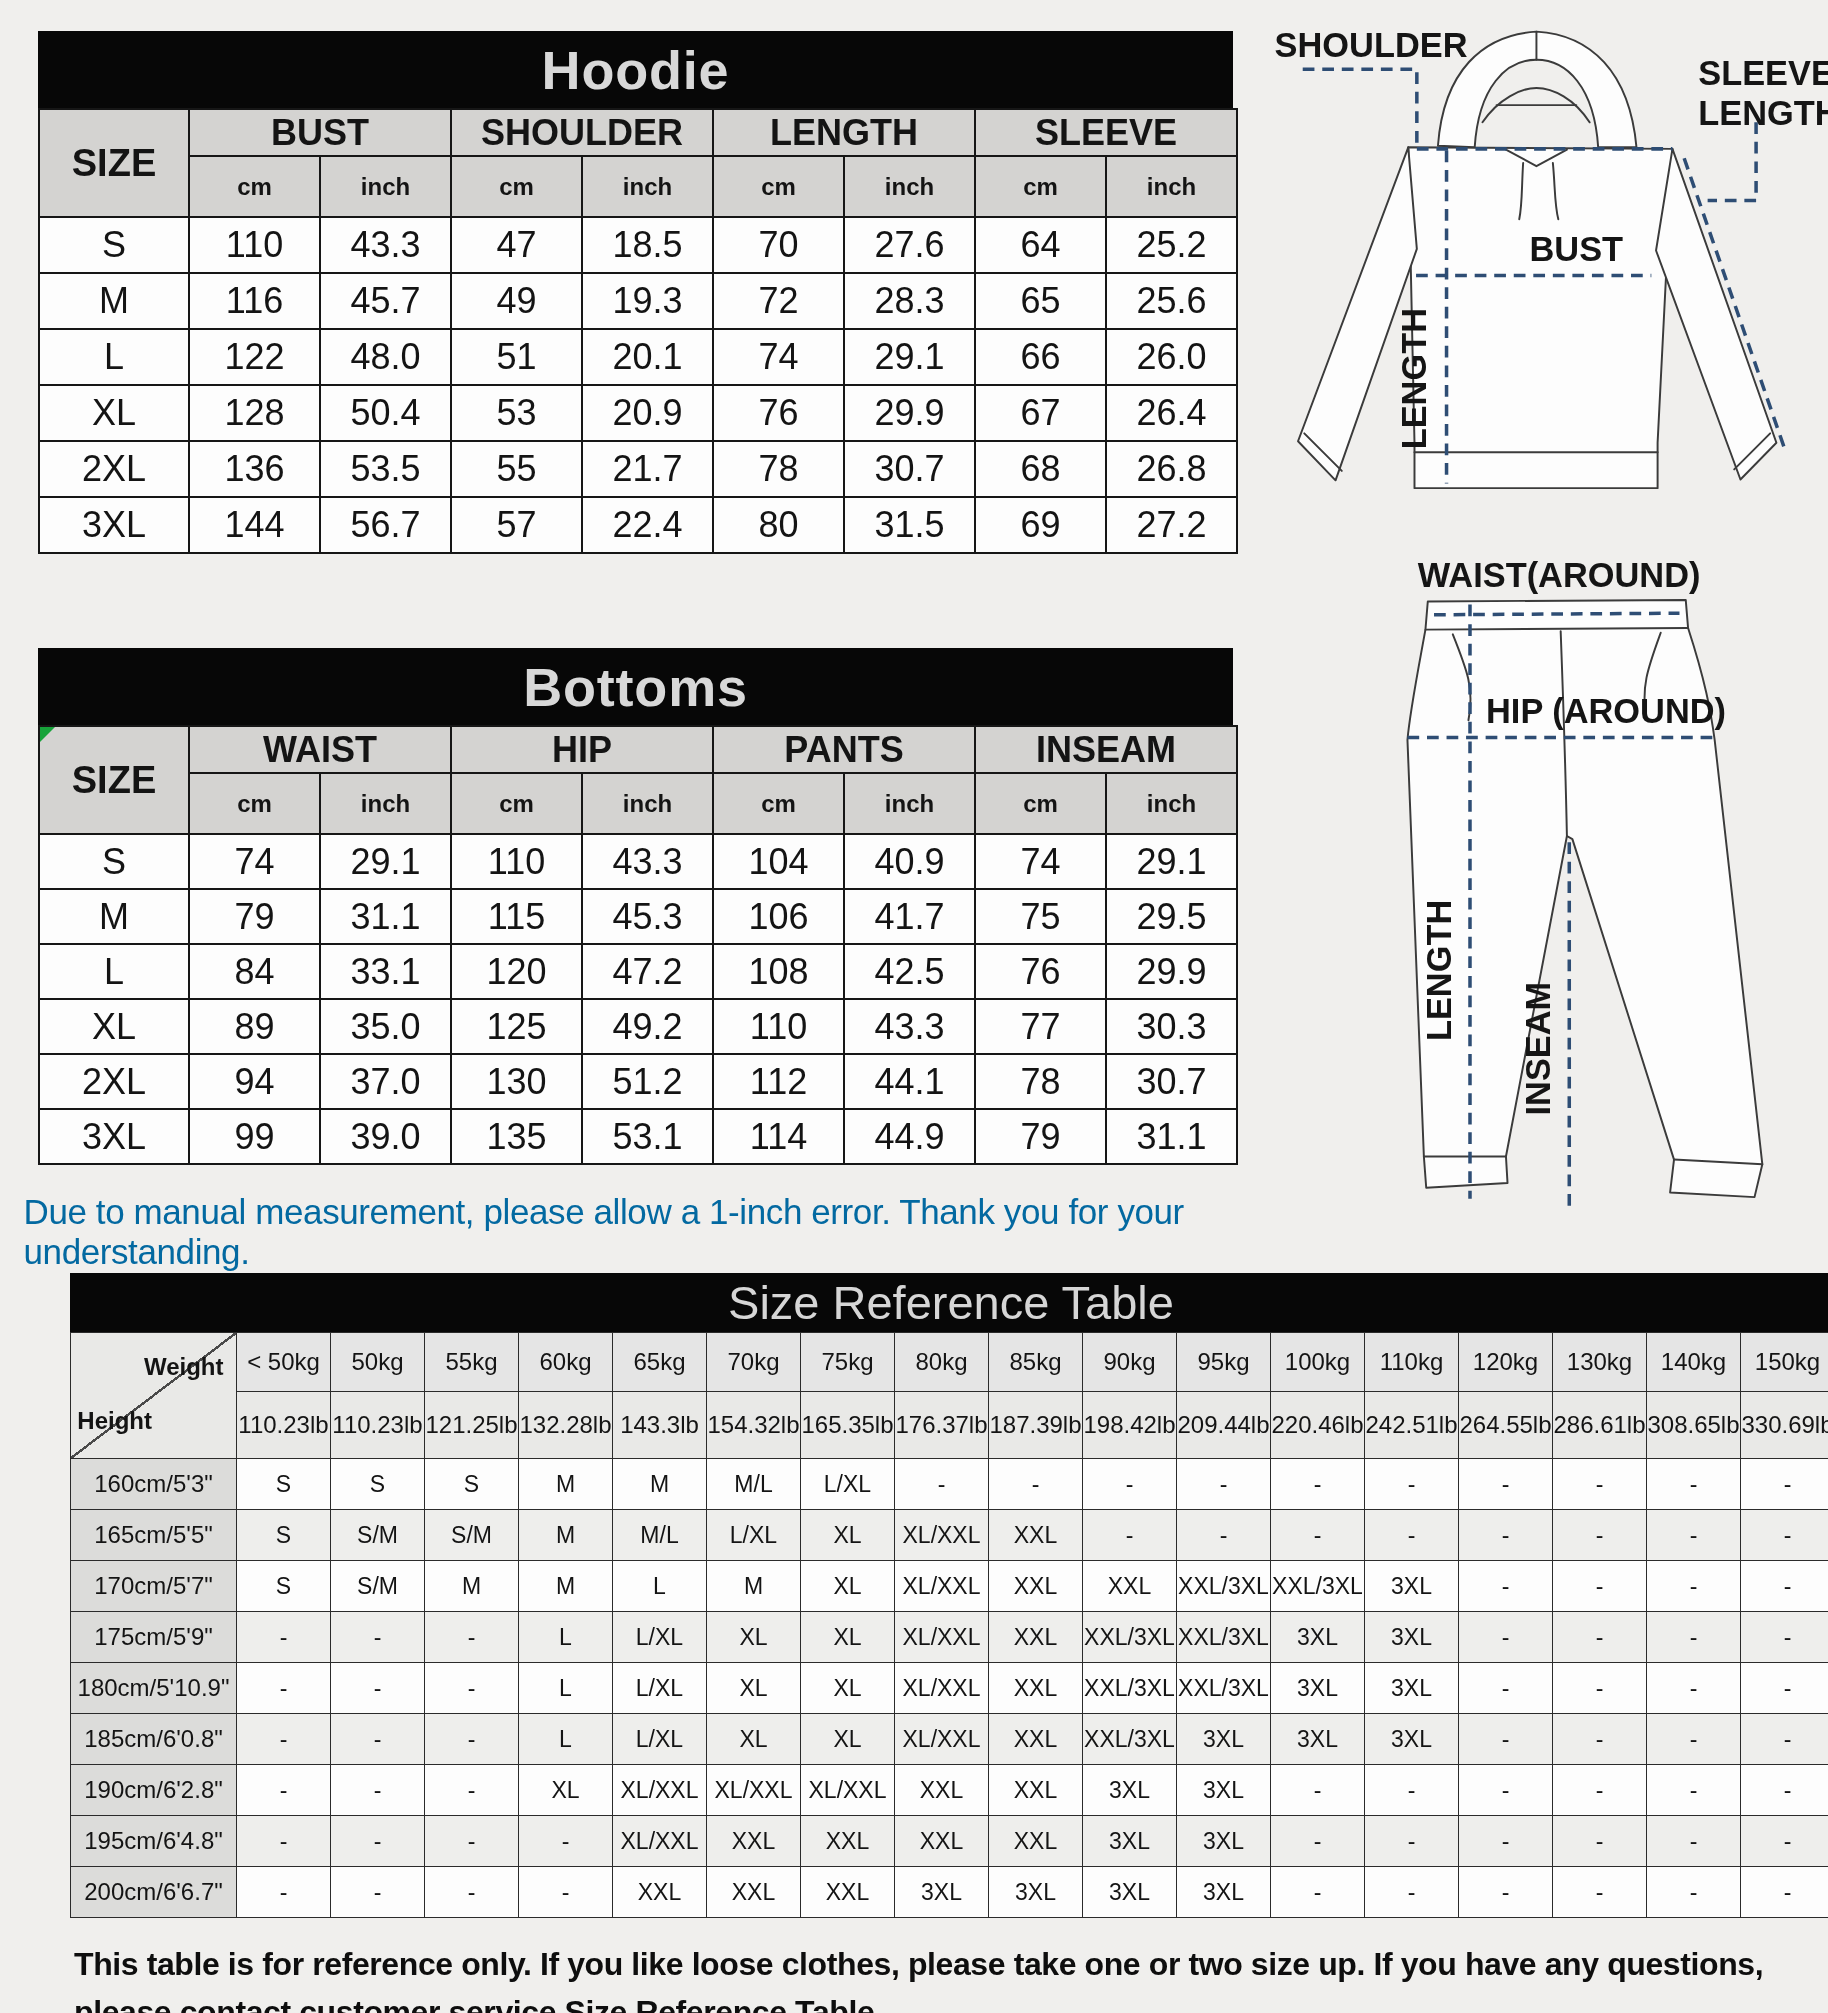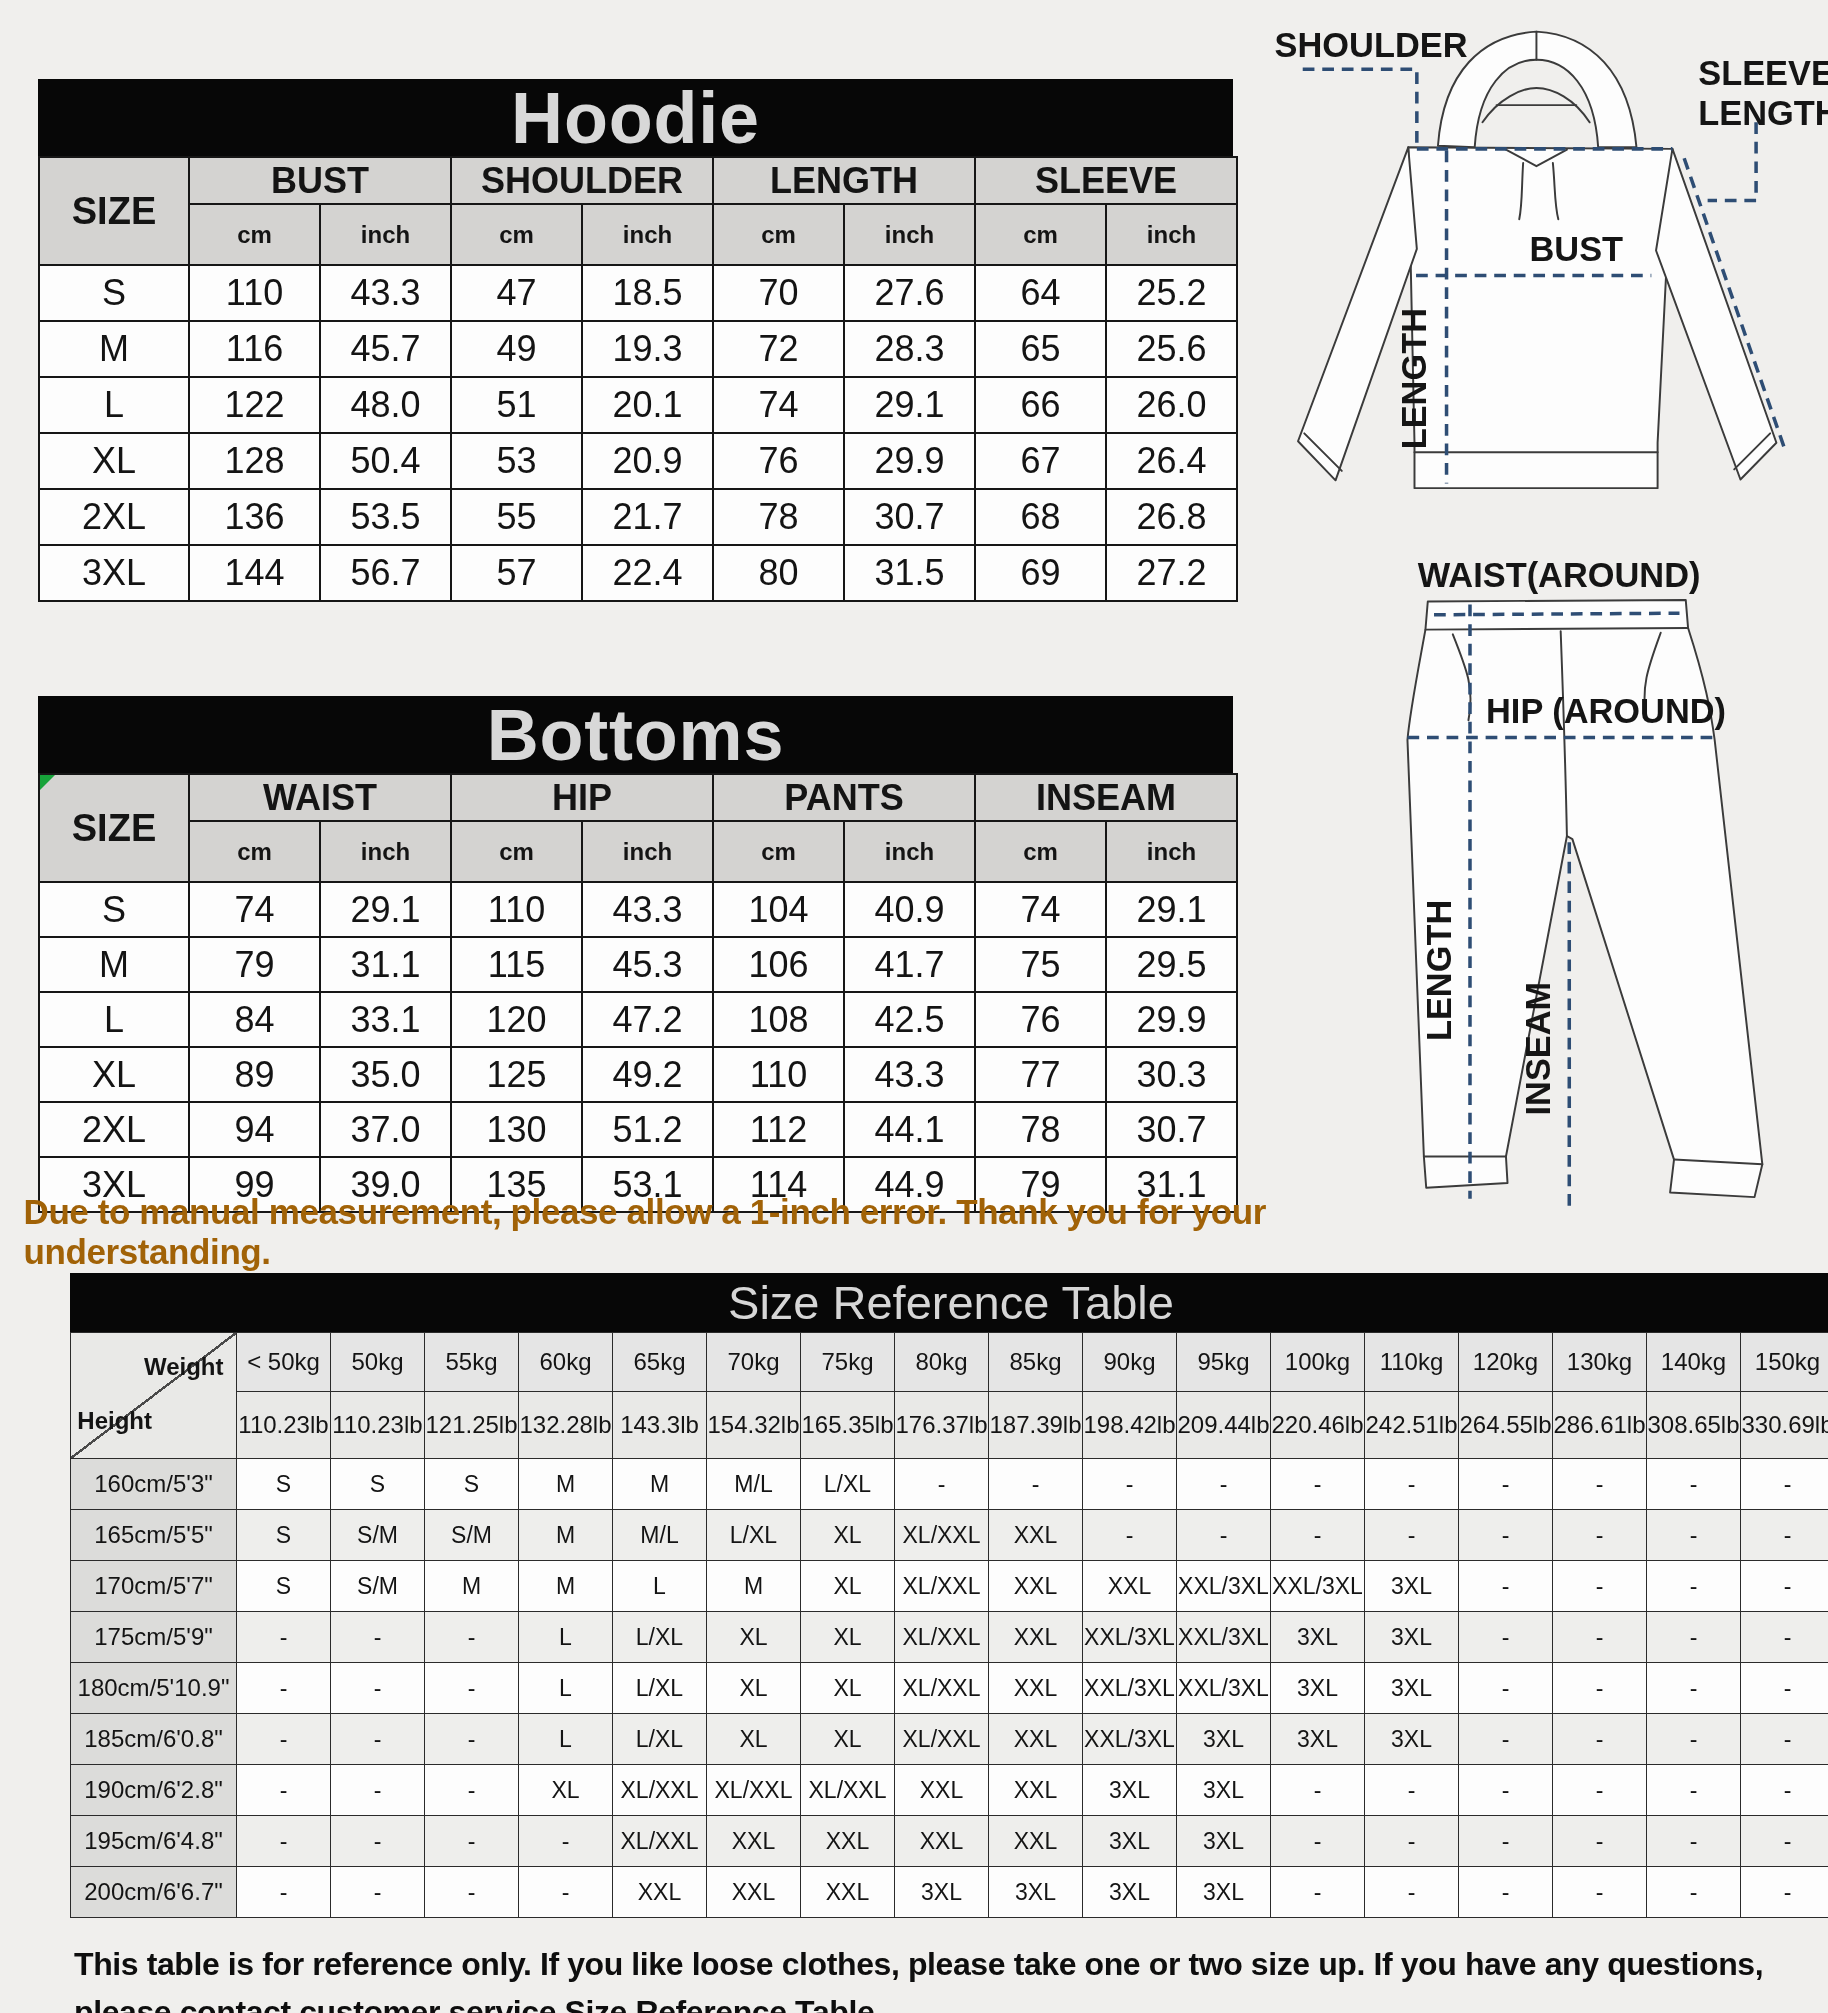--- a/index.html
+++ b/index.html
@@ -3,37 +3,37 @@
 <meta charset="utf-8">
 <style>
   html,body{margin:0;padding:0;background:#e8e7e5;}
   .page{position:relative;width:1829px;height:2013px;background:#f0efed;
         font-family:"Liberation Sans",sans-serif;color:#141414;overflow:hidden;}
 
   
   .spec-block{position:absolute;left:38px;width:1195px;}
   #hoodie-block{top:31px;}
   #bottoms-block{top:648px;}
-  .spec-title{height:77px;background:#070707;color:#d8d8d8;font-size:72px;font-weight:bold;
-              text-align:center;line-height:78px;letter-spacing:0.8px;margin-top:48px;}
+  .spec-title{height:77px;background:#070707;color:#d8d8d8;font-size:54px;font-weight:bold;
+              text-align:center;line-height:78px;letter-spacing:0.8px;}
   .spec-table{border-collapse:collapse;table-layout:fixed;width:1195px;background:#fdfdfd;}
   .spec-table th,.spec-table td{border:2.3px solid #161616;text-align:center;vertical-align:middle;
               overflow:hidden;padding:0;}
   .spec-table .group-th{height:45px;background:#d4d3d1;font-size:36px;font-weight:600;}
   .spec-table .size-th{background:#d4d3d1;font-size:38px;font-weight:600;position:relative;margin-top:48px;}
   .spec-table .unit-th{height:59px;background:#d4d3d1;font-size:24px;font-weight:700;}
   #hoodie-block tbody tr{height:56px;}
   #bottoms-block tbody tr{height:55px;}
   .spec-table td{font-size:36px;font-weight:400;}
   .corner-flag{position:absolute;left:0;top:0;width:0;height:0;
                border-top:15.6px solid #17a33a;border-right:15.6px solid transparent;}
 
   
-  .note{position:absolute;left:23.5px;top:1192px;width:1252px;font-size:35px;font-weight:700;
-        color:#a16207;letter-spacing:-0.4px;}
+  .note{position:absolute;left:23.5px;top:1192px;width:1252px;font-size:35px;font-weight:400;
+        color:#0369a1;letter-spacing:-0.4px;}
   .footer{position:absolute;left:74px;top:1940px;width:1705px;font-size:32px;font-weight:700;
         color:#0e0e0e;line-height:1.5;letter-spacing:-0.4px;}
 
   
   #sizeref-block{position:absolute;left:34px;top:1273px;width:1762px;margin-left:36px;}
   .ref-title{height:59px;background:#070707;color:#d6d6d6;font-size:47px;font-weight:500;
              text-align:center;line-height:59px;}
   .ref-table{border-collapse:collapse;table-layout:fixed;width:1762px;background:#fdfdfd;}
   .ref-table th,.ref-table td{border:1.6px solid #2b2b2b;text-align:center;vertical-align:middle;
              overflow:hidden;padding:0;}

